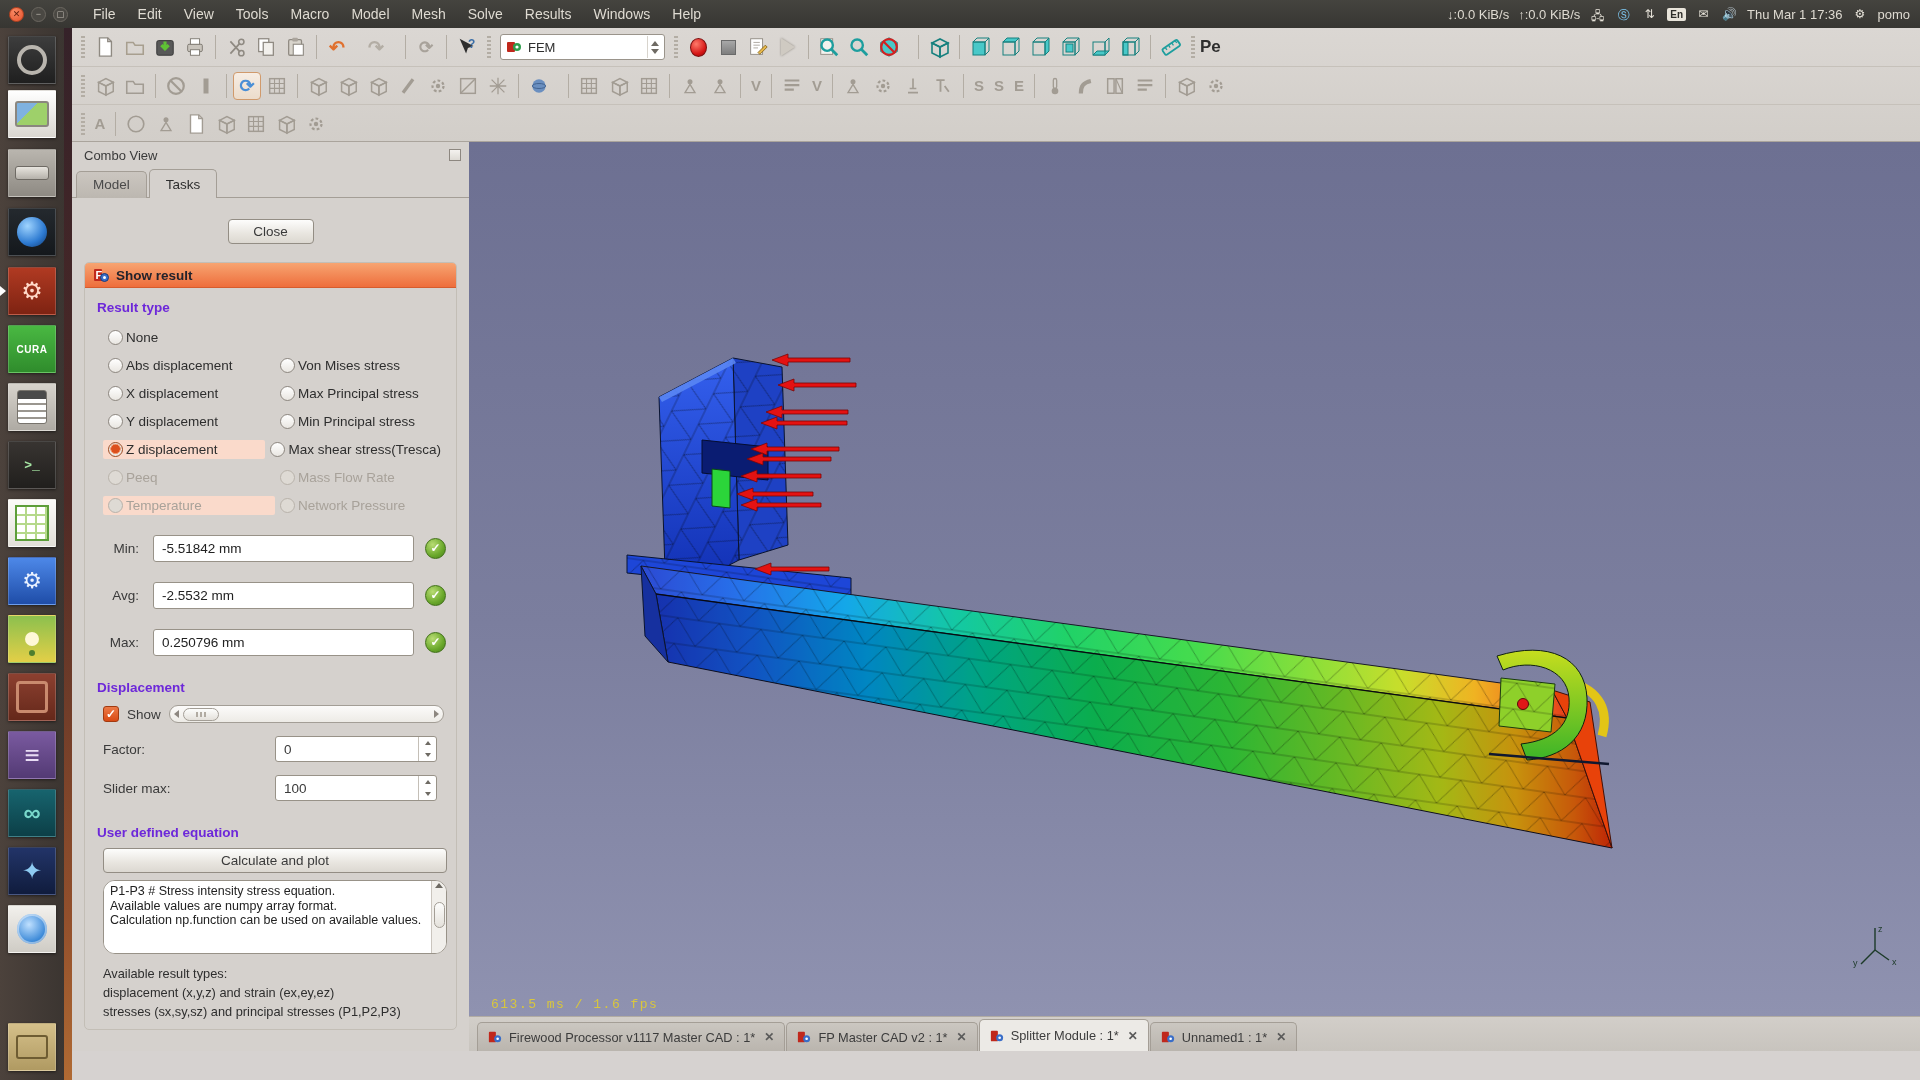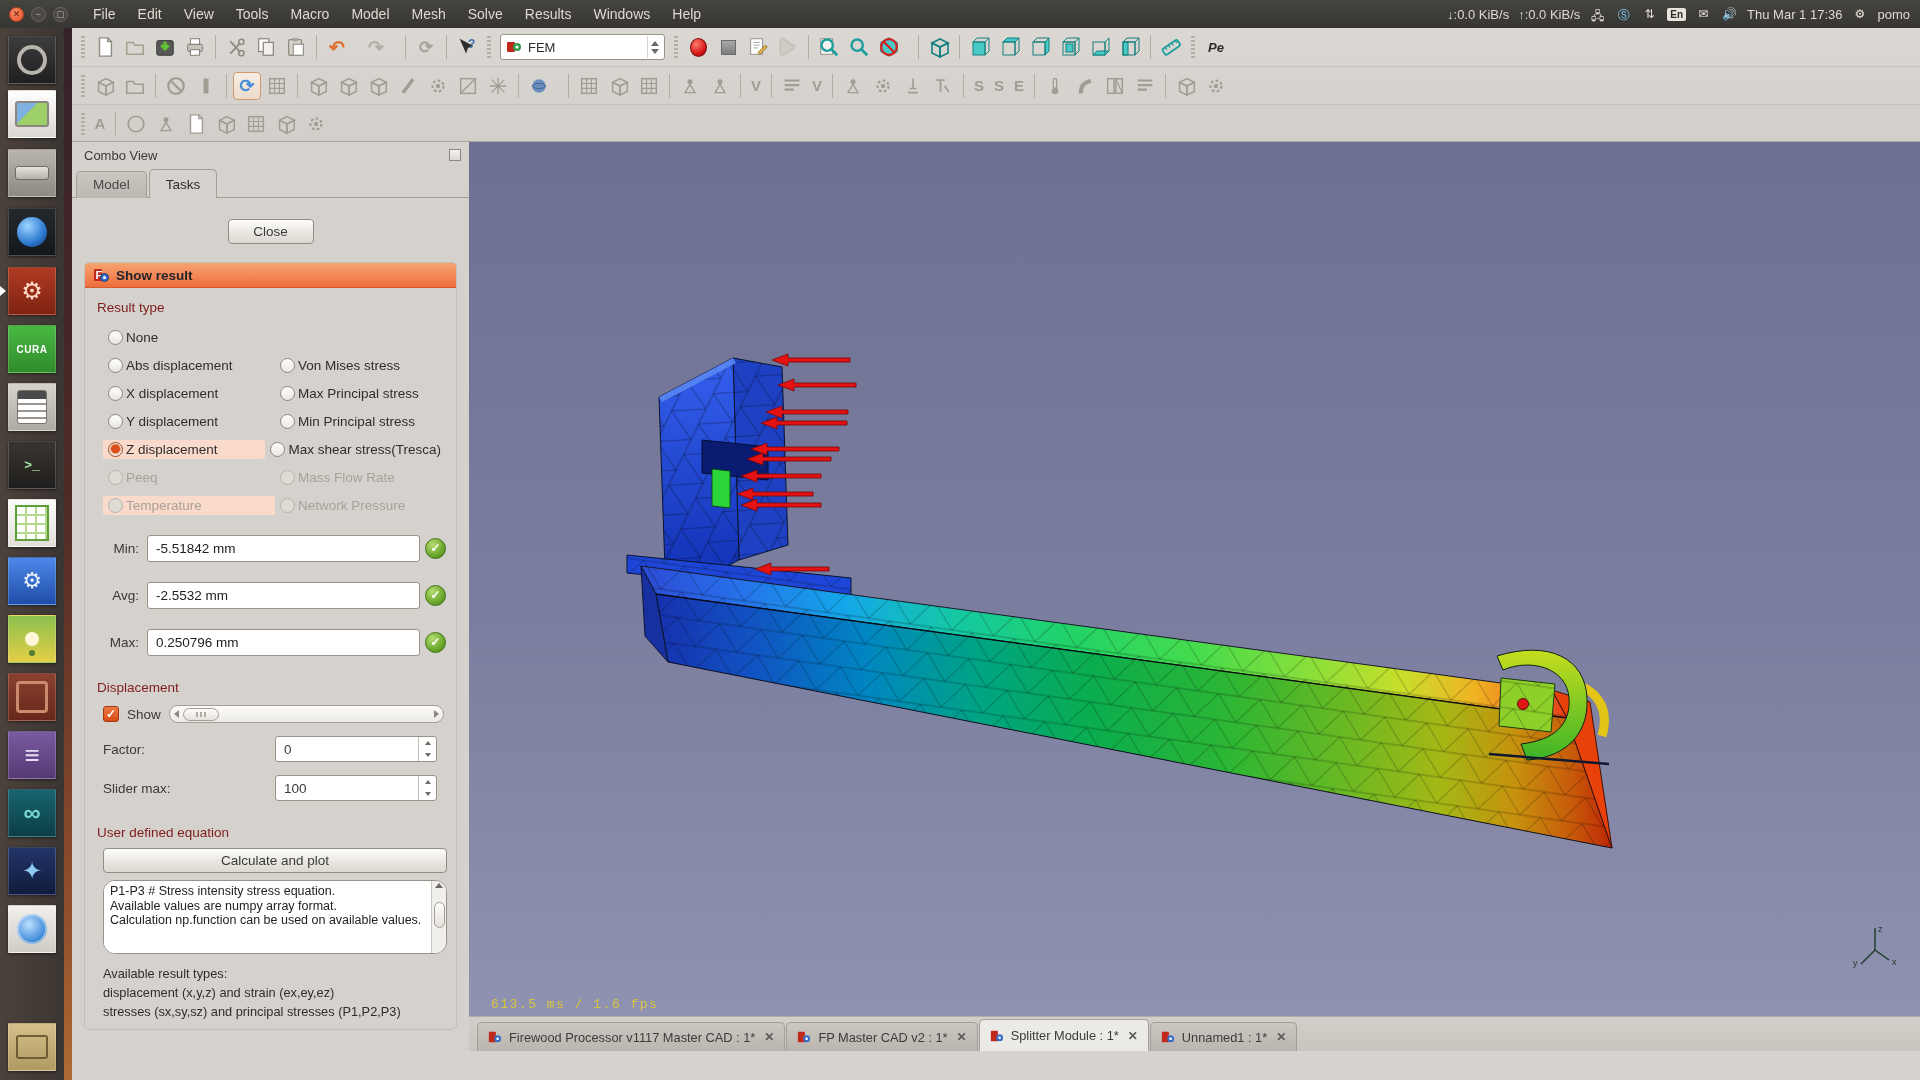--- a/index.html
+++ b/index.html
@@ -73,55 +73,55 @@
   .record-dot { width:17px; height:19px; border-radius:50%; background:radial-gradient(circle at 35% 30%, #ff7a6a, #d41414 65%, #8e0b0b); border:1px solid #7c0d0d;}
   .stop-sq { width:15px; height:15px; background:linear-gradient(#a8a8a8,#7e7e7e); border:1px solid #6a6a6a;}
   .run-tri { width:0; height:0; border-top:9px solid transparent; border-bottom:9px solid transparent; border-left:14px solid #cfcac2; filter:drop-shadow(0 0 1px #8f8a82);}
   
   .combo { display:flex; align-items:center; width:165px; height:26px; background:#fff; border:1px solid #9a948b; border-radius:3px; margin:0 4px; padding:0 2px 0 5px;}
   .combo .cicon { width:16px; height:16px; margin-right:6px;}
   .combo .ctext { flex:1; font-size:13px; color:#2e2e2e;}
   .combo .cspin { width:15px; height:22px; display:flex; flex-direction:column; align-items:center; justify-content:center; gap:3px; border-left:1px solid #d8d4cd;}
   .up-a { width:0;height:0;border-left:4px solid transparent;border-right:4px solid transparent;border-bottom:5px solid #6e6a63;}
   .dn-a { width:0;height:0;border-left:4px solid transparent;border-right:4px solid transparent;border-top:5px solid #6e6a63;}
-  .tb-label { font-weight:bold; font-size:13px; color:#2e2e2e; margin-left:8px;font-style:italic;}
+  .tb-label { font-weight:bold; font-size:17px; color:#2e2e2e; margin-left:0;}
 
   
   #panel { position:absolute; left:72px; top:142px; width:397px; height:909px; background:#d5d1cd; z-index:10;}
   #panel-title { height:26px; display:flex; align-items:center; padding:0 8px 0 12px; font-size:13px; color:#3a3a3a;}
   .float-ic { margin-left:auto; width:12px; height:12px; border:1px solid #8d8press;}
   .float-ic { border:1px solid #8d8780; background:linear-gradient(#f4f2ef,#dddad4);}
   #panel-tabs { display:flex; align-items:flex-end; height:30px; padding-left:4px; border-bottom:1px solid #a49e96; background:#d5d1cd;}
   .ptab { padding:5px 16px 6px; font-size:13.5px; border:1px solid #a49e96; border-bottom:none; border-radius:5px 5px 0 0;
     background:linear-gradient(#cbc6c0,#bcb7b0); margin-right:2px; color:#4a4a4a; position:relative; top:1px;}
   .ptab.active { background:#d5d1cd; color:#2e2e2e; padding-top:7px; }
   #panel-content { position:absolute; left:0; top:57px; width:397px; bottom:0; background:#d5d1cd; overflow:hidden; padding-top:20px;}
   .btn { display:block; border:1px solid #938d84; border-radius:4px; background:linear-gradient(#fdfdfc,#e8e5df 60%,#dcd8d1);
     font-size:13.5px; color:#3a3a3a; text-align:center; padding:4px 0;}
   #close-btn { width:86px; margin:0 auto 18px;}
   .accel::first-letter { text-decoration:underline; }
   #taskbox { margin:0 12px; border:1px solid #c3beb6; border-radius:5px; background:#d5d1cd;}
   #task-header { height:25px; border-radius:4px 4px 0 0; background:linear-gradient(#f7a471,#ee6e3c);
     display:flex; align-items:center; padding:0 8px; gap:7px; border-bottom:1px solid #d55c2e;}
   #task-header .ttext { font-weight:bold; font-size:13.5px; color:#23232b;}
   #task-body { padding:12px 10px 10px 12px; }
-  .secttl { font-weight:normal; font-size:13.5px; color:#7f1d1d;}
+  .secttl { font-weight:bold; font-size:13.5px; color:#6d28d9;}
   
   #radio-grid { margin:8px 0 4px 6px; }
   .rrow { display:flex; height:28px; align-items:center;}
   .rcell { display:flex; align-items:center; gap:3px; padding:2px 5px; border-radius:2px;}
   .rcell.c1 { width:172px; }
   .rcell.hl { background:#fadacb; }
   .radio { width:15px; height:15px; border-radius:50%; border:1px solid #8d8780; background:linear-gradient(#ffffff,#e9e6e1); flex:none;}
   .radio.sel { border-color:#9c4a22; background:radial-gradient(circle at 50% 45%, #dc4f1c 0 4px, #f09a72 4.5px 5px, #ece8e2 5.5px);}
   .radio.dis { border-color:#b8b2aa; background:#dedad4;}
   .rlabel { font-size:13.5px; color:#2e2e2e; white-space:nowrap;}
   .rlabel.dis { color:#a8a29a; }
   
-  .frow { display:flex; align-items:center; margin:12px 0 0 0; height:35px;}
+  .frow { display:flex; align-items:center; margin:12px 0 0 0; height:35px;gap:6px;}
   .flabel { width:42px; text-align:right; margin-right:8px; font-size:13.5px;}
   .field { flex:1; height:27px; background:#fff; border:1px solid #989288; border-radius:3px; display:flex; align-items:center;
     padding:0 8px; font-size:13.5px; color:#222; position:relative;}
   .okball { width:21px; height:21px; border-radius:50%; margin-left:5px; flex:none;
     background:radial-gradient(circle at 35% 30%, #b8dc74, #6aa82b 60%, #47801a); border:1px solid #3f7016;
     color:#fff; font-size:12px; font-weight:bold; text-align:center; line-height:19px;}
   
   .showrow { display:flex; align-items:center; margin:10px 0 0 6px; gap:8px;}
   .checkbox { width:16px; height:16px; border-radius:3px; border:1px solid #a23a10;
     background:linear-gradient(#ec7a47,#d94a14); color:#fff; font-size:12px; font-weight:bold; text-align:center; line-height:15px;}

